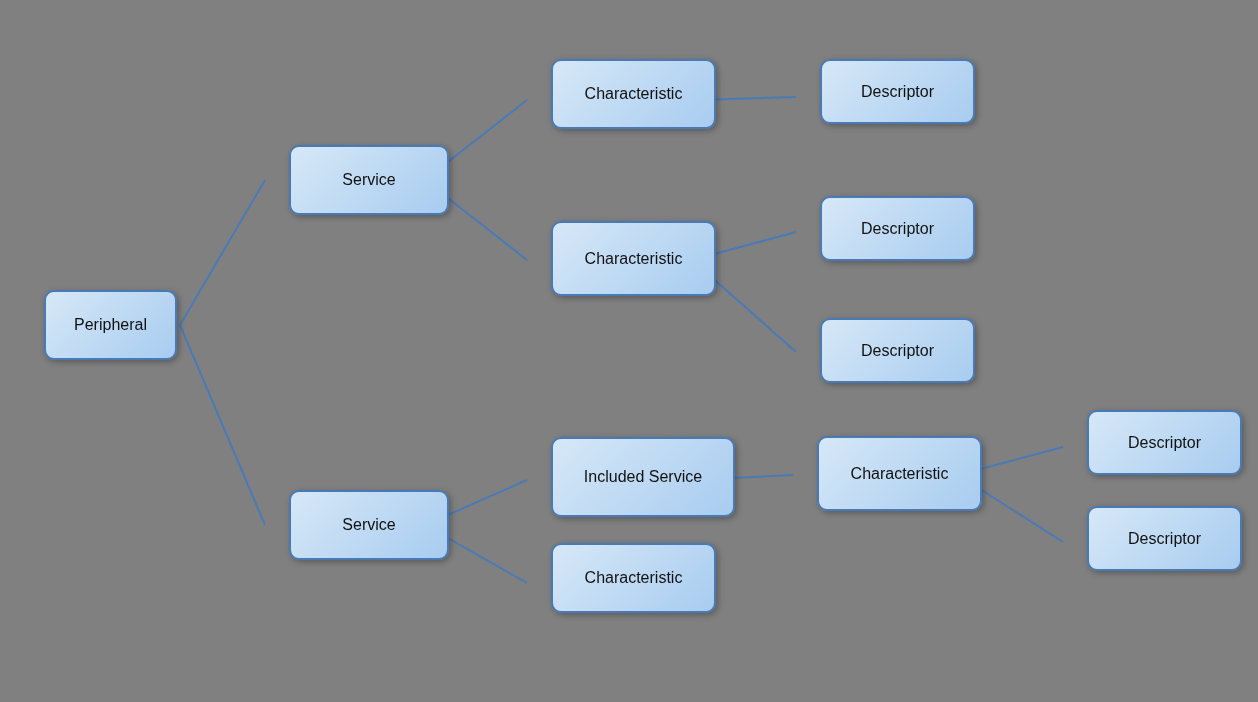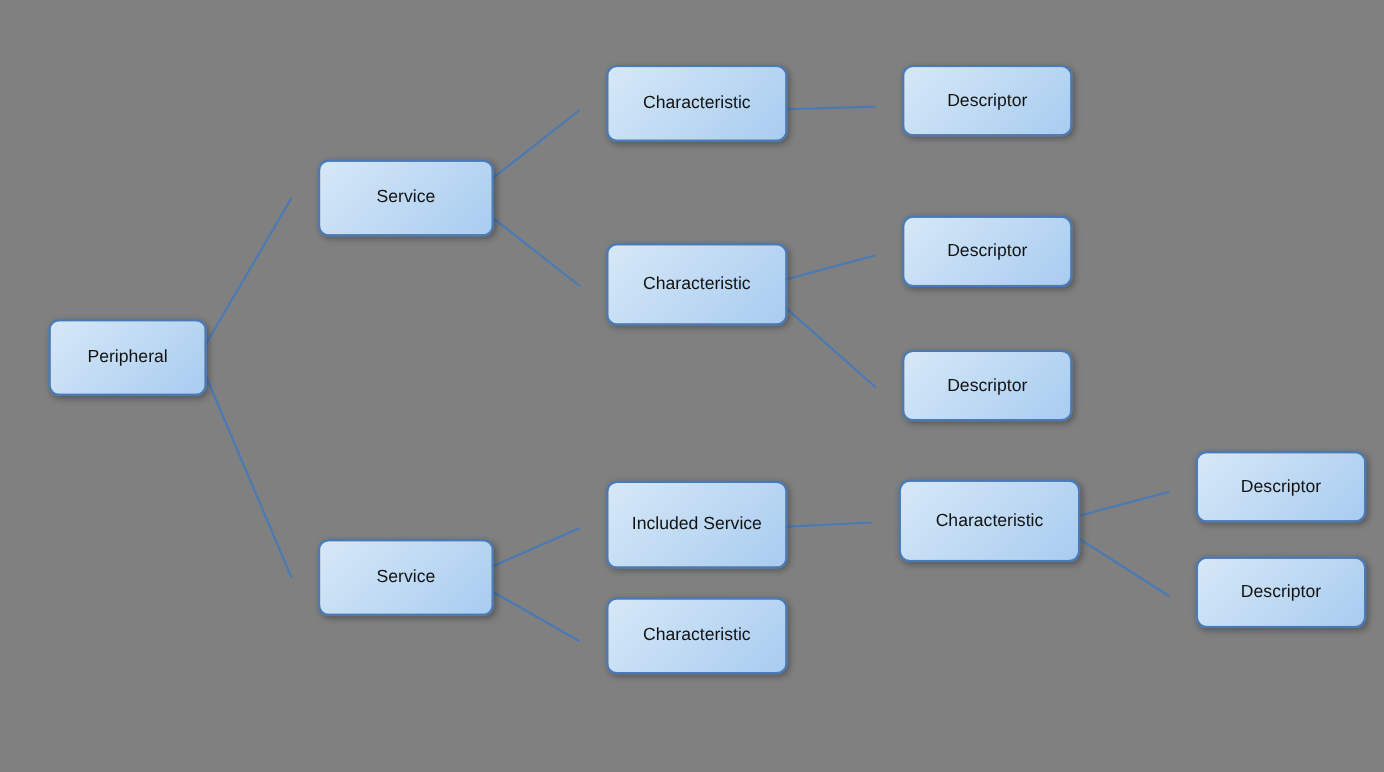--- a/index.html
+++ b/index.html
@@ -66,31 +66,31 @@
 
     <line x1="692" y1="260" x2="796" y2="352" stroke="#4a7ab5" stroke-width="2"></line>
 
     <line x1="692" y1="480" x2="793" y2="475" stroke="#4a7ab5" stroke-width="2"></line>
 
     <line x1="958" y1="475" x2="1063" y2="447" stroke="#4a7ab5" stroke-width="2"></line>
 
     <line x1="958" y1="475" x2="1063" y2="542" stroke="#4a7ab5" stroke-width="2"></line>
   </svg>
 
-  <div class="node" style="left:20px; top:290px; width:144px; height:70px;">Peripheral</div>
+  <div class="node" style="left:20px; top:290px; width:133px; height:70px;">Peripheral</div>
 
   <div class="node" style="left:265px; top:145px; width:160px; height:70px;">Service</div>
 
   <div class="node" style="left:265px; top:490px; width:160px; height:70px;">Service</div>
 
   <div class="node" style="left:527px; top:59px; width:165px; height:70px;">Characteristic</div>
 
   <div class="node" style="left:527px; top:221px; width:165px; height:75px;">Characteristic</div>
 
-  <div class="node" style="left:527px; top:437px; width:165px; height:80px;">Included Service</div>
+  <div class="node" style="left:527px; top:437px; width:184px; height:80px;">Included Service</div>
 
   <div class="node" style="left:527px; top:543px; width:165px; height:70px;">Characteristic</div>
 
   <div class="node" style="left:793px; top:436px; width:165px; height:75px;">Characteristic</div>
 
   <div class="node" style="left:796px; top:59px; width:155px; height:65px;">Descriptor</div>
 
   <div class="node" style="left:796px; top:196px; width:155px; height:65px;">Descriptor</div>
 
   <div class="node" style="left:796px; top:318px; width:155px; height:65px;">Descriptor</div>

